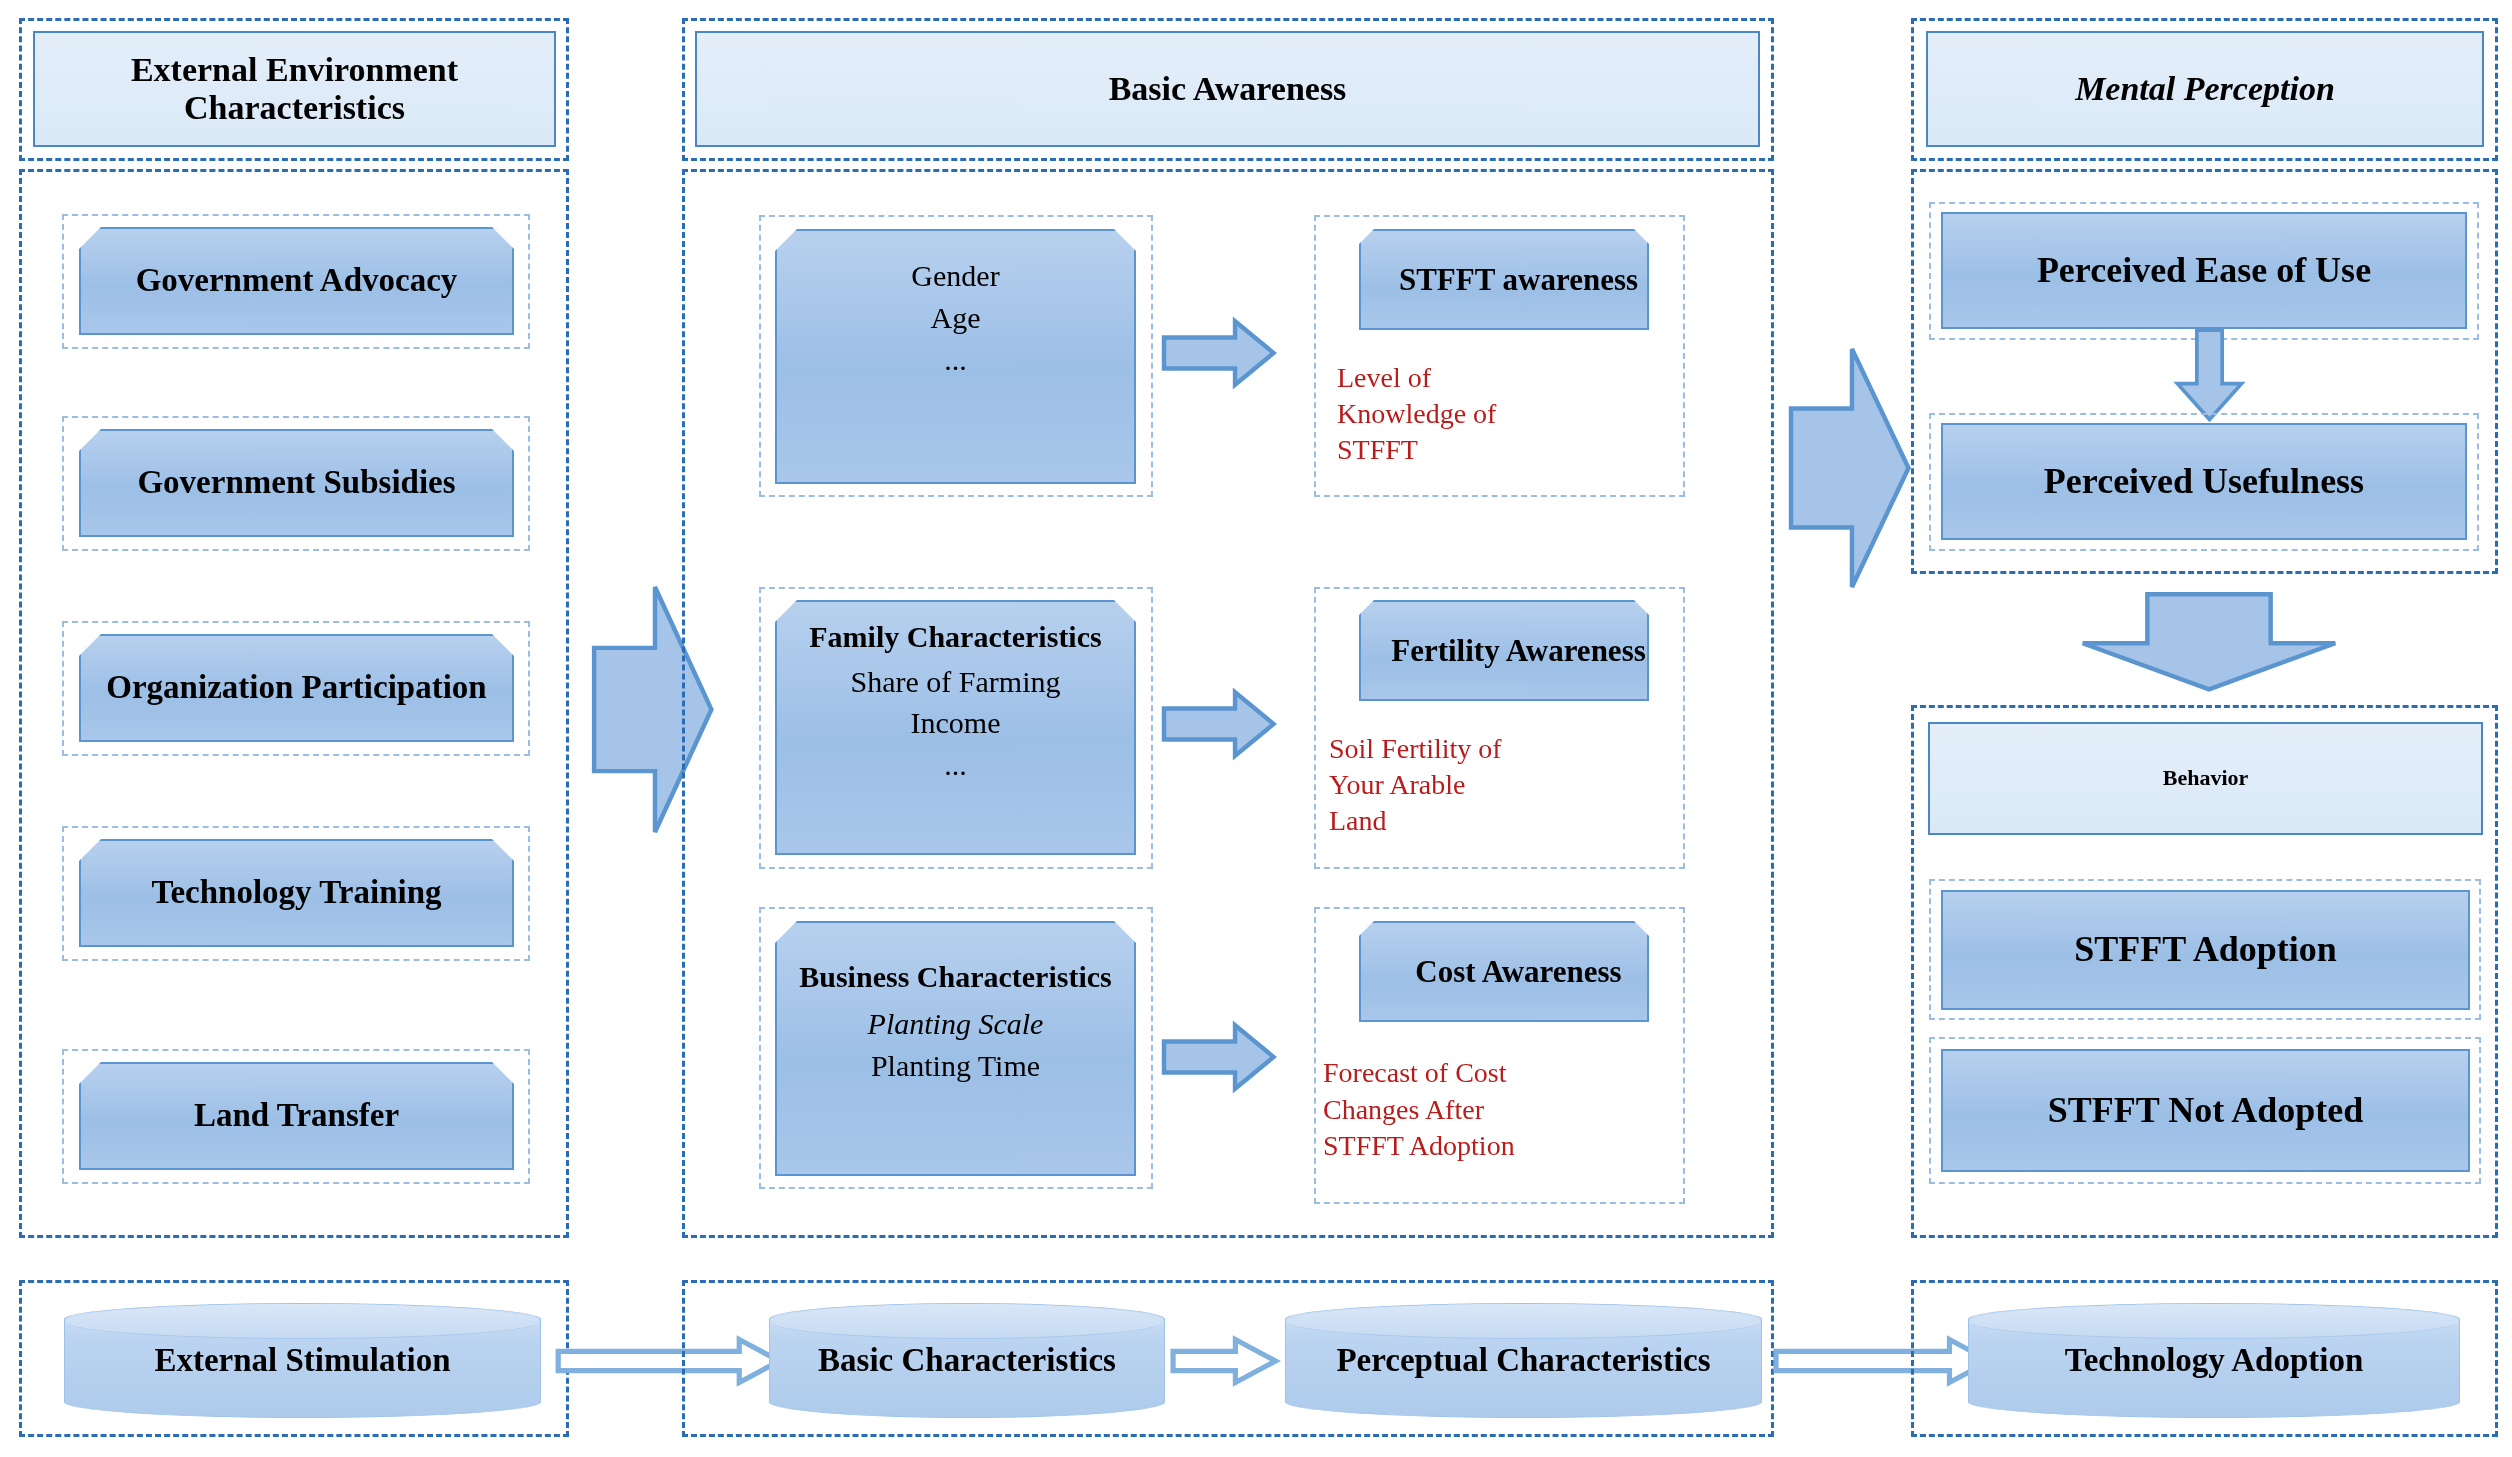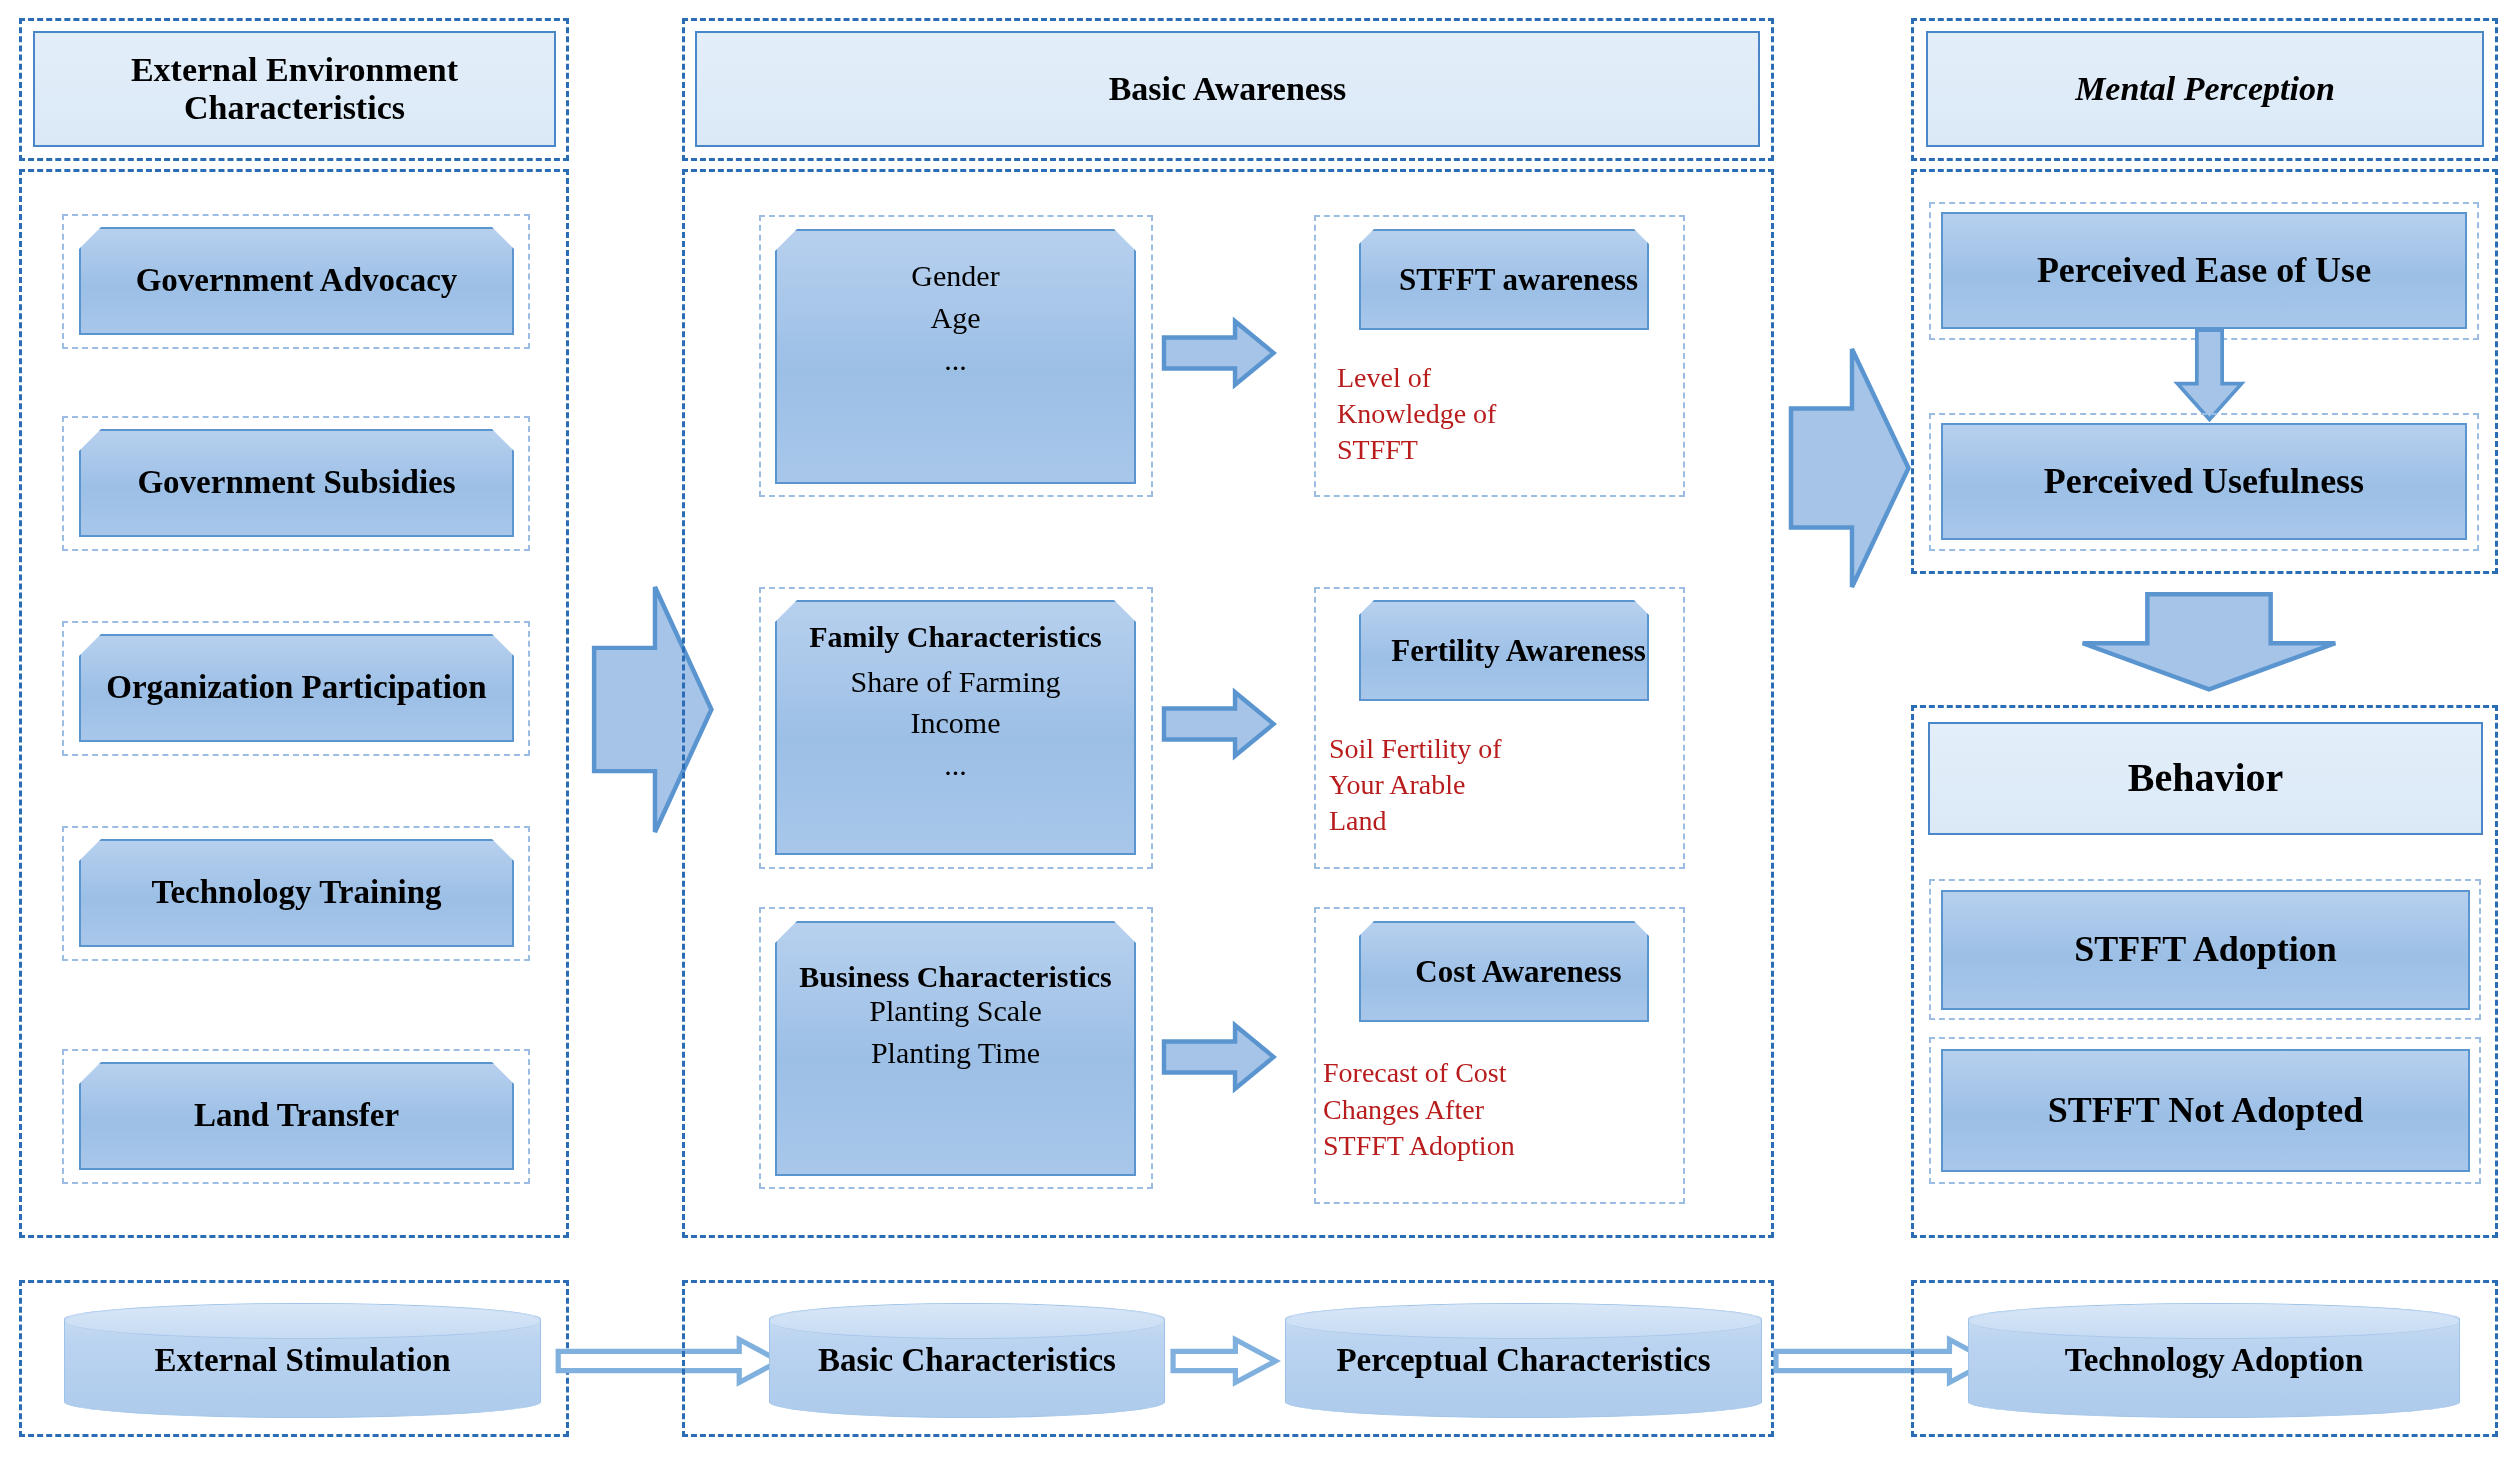--- a/index.html
+++ b/index.html
@@ -177,21 +177,21 @@
 <div class="abs awhead cut-sm" style="left:1359px; top:600px; width:290px; height:101px; font-size:31px;">Fertility Awareness</div>
 <div class="abs awbody" style="left:1329px; top:707px; width:349px; height:149px; font-size:28px; flex-direction:column;">
   <div>Soil Fertility of</div>
   <div>Your Arable</div>
   <div>Land</div>
 </div>
 
 <div class="abs dashwrap" style="left:759px; top:907px; width:394px; height:282px;"></div>
 <div class="abs node cut" style="left:775px; top:921px; width:361px; height:255px; font-size:30px; justify-content:flex-start; padding-top:37px;">
   <div style="padding:0 13.4px;">Business Characteristics</div>
-  <div class="subtext" style="margin-top:0;">Planting Scale</div>
+  <div class="subtext" style="margin-top:13px;font-style:italic;">Planting Scale</div>
   <div class="subtext" style="margin-top:7.4px;">Planting Time</div>
 </div>
 
 <div class="abs" style="left:1164px; top:1025px; width:111px; height:64px;">
   <svg width="111" height="64" viewBox="0 0 150 86">
     <polygon points="0,22 96,22 96,0 148,43 96,86 96,64 0,64" fill="#a6c4e8" stroke="#5b95d0" stroke-width="6"></polygon>
   </svg>
 </div>
 
 <div class="abs dashwrap awcard" style="left:1314px; top:907px; width:371px; height:297px;"></div>
@@ -227,21 +227,21 @@
 <div class="abs node" style="left:1941px; top:423px; width:526px; height:117px; font-size:36px;">Perceived Usefulness</div>
 
 <div class="abs" style="left:2079px; top:594px; width:260px; height:97px;">
   <svg width="260" height="97" viewBox="0 0 350 130">
     <polygon points="92,0 258,0 258,66 345,66 175,128 5,66 92,66" fill="#a6c4e8" stroke="#5b95d0" stroke-width="6"></polygon>
   </svg>
 </div>
 
 <div class="abs panel" style="left:1911px; top:705px; width:587px; height:533px;"></div>
 
-<div class="abs titlebox" style="left:1928px; top:722px; width:555px; height:113px; font-size:40px;">Behavior</div>
+<div class="abs titlebox" style="left:1928px; top:722px; width:555px; height:113px; font-size:22px;">Behavior</div>
 
 <div class="abs dashwrap" style="left:1929px; top:879px; width:552px; height:141px;"></div>
 <div class="abs node" style="left:1941px; top:890px; width:529px; height:120px; font-size:36px;">STFFT Adoption</div>
 
 <div class="abs dashwrap" style="left:1929px; top:1037px; width:552px; height:147px;"></div>
 <div class="abs node" style="left:1941px; top:1049px; width:529px; height:123px; font-size:36px;">STFFT Not Adopted</div>
 
 <div class="abs panel" style="left:19.3px; top:1280px; width:550px; height:157px;"></div>
 <div class="cyl" style="left:64px; top:1303px; width:475px; height:113px; font-size:33px;">
   <span>External Stimulation</span>

